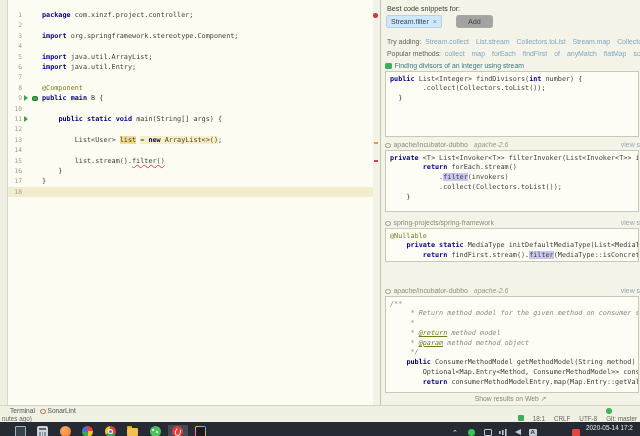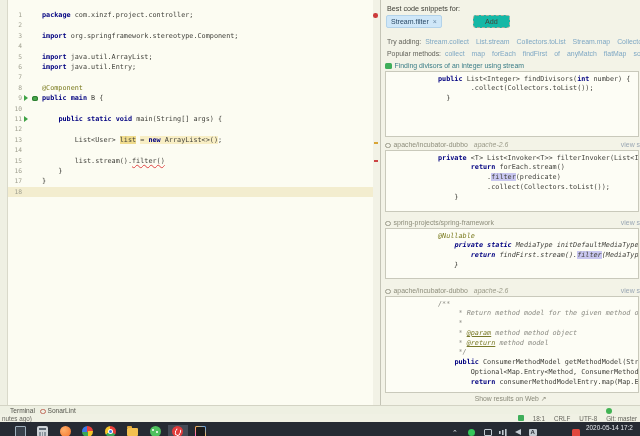--- a/index.html
+++ b/index.html
@@ -50,41 +50,41 @@
   .divider  { position:absolute; left:380px; top:0; width:1px; height:405px; background:#c4c4b6; }
 
   
   .rpanel { position:absolute; left:381px; top:0; width:259px; height:405px;
             background:#f3f3e7; overflow:hidden; }
   .rp-label { position:absolute; left:6px; top:4px; font-size:7.2px; color:#3c3c34; }
   .chip { position:absolute; left:5px; top:15px; height:13px; background:#cfe7f8;
           border:1px solid #b3d3ea; border-radius:2px; font-size:7px; color:#2a4a66;
           padding:1px 4px; line-height:10px; }
   .chip .x { margin-left:4px; color:#6a8aa6; cursor:pointer; }
-  .add-btn { position:absolute; left:92px; top:15px; height:13px; padding:0 11px;
-             font-size:7.2px; color:#44443c; background:#14b8a6;
+  .add-btn { position:absolute; left:75px; top:15px; height:13px; padding:0 11px;
+             font-size:7.2px; color:#44443c; background:#a3a3a3;
              border:1px dashed #acac9c; border-radius:3px; line-height:11px; }
   .linkrow { position:absolute; left:6px; font-size:6.9px; color:#70706a; white-space:nowrap; }
   .linkrow .lbl { color:#62625a; margin-right:4px; }
   .linkrow a { color:#7fa8c4; text-decoration:none; margin-right:7px; }
 
   .sec-head { position:absolute; left:4px; width:253px; height:9px; font-size:6.9px;
               color:#90907e; white-space:nowrap; }
   .sec-head .title { color:#3a7d87; }
   .sec-head .repo  { color:#8e8e7c; }
   .sec-head .tagname { font-style:italic; color:#9a9a88; margin-left:6px; }
   .sec-head .view { position:absolute; right:-2px; top:0; color:#9aa7b4; }
   .eg-icon { display:inline-block; width:6.5px; height:6.5px; border-radius:1.5px;
              background:#3fae5a; vertical-align:-1px; margin-right:3px; }
   .ring-icon { display:inline-block; width:5.5px; height:5.5px; border-radius:50%;
                border:1.3px solid #9a9a8a; vertical-align:-1px; margin-right:3px; }
   .codebox { position:absolute; left:4px; width:254px; background:#fdfdf5;
              border:1px solid #c9c9bb; overflow:hidden; padding:2.5px 4px; }
   .codebox .cl { font-family:"DejaVu Sans Mono", monospace; font-size:6.8px;
-                 line-height:9.8px; white-space:pre; color:#3f3f39;margin-left:48px; }
+                 line-height:9.8px; white-space:pre; color:#3f3f39; }
   .show-link { position:absolute; left:0; top:395px; width:259px; text-align:center;
                font-size:6.8px; color:#8a8a7a; }
 
   
   .toolbar { position:absolute; left:0; top:405px; width:640px; height:9px;
              background:#eef0e2; border-top:1px solid #d3d3c4; font-size:6.6px; color:#55554d; }
   .tw-item { position:absolute; top:1px; }
   .tw-terminal { left:10px; }
   .tw-sonar { left:40px; }
   .sonar-ic { display:inline-block; width:5.5px; height:5.5px; border-radius:50%;
@@ -199,38 +199,38 @@
         <div class="sec-head" style="top: 62px;"><span class="eg-icon"></span><span class="title">Finding divisors of an integer using stream</span></div>
         <div class="codebox" style="top: 71px; height: 66px;">
           <div class="cl"><span class="k">public </span><span>List&lt;Integer&gt; findDivisors(</span><span class="k">int </span><span>number) {</span></div>
           <div class="cl"><span>        .collect(Collectors.toList());</span></div>
           <div class="cl"><span>  }</span></div>
         </div>
         <div class="sec-head" style="top: 141px;"><span class="ring-icon"></span><span class="repo">apache/incubator-dubbo</span><span class="tagname">apache-2.6</span><span class="view">view s</span></div>
         <div class="codebox" style="top: 150px; height: 62px;">
           <div class="cl"><span class="k">private </span><span>&lt;T&gt; List&lt;Invoker&lt;T&gt;&gt; filterInvoker(List&lt;Invoker&lt;T&gt;&gt; in</span></div>
           <div class="cl"><span>        </span><span class="k">return </span><span>forEach.stream()</span></div>
-          <div class="cl"><span>            .</span><span class="hl">filter</span><span>(predicate)</span></div>
+          <div class="cl"><span>            .</span><span class="hl">filter</span><span>(invokers)</span></div>
           <div class="cl"><span>            .collect(Collectors.toList());</span></div>
           <div class="cl"><span>    }</span></div>
         </div>
         <div class="sec-head" style="top: 219px;"><span class="ring-icon"></span><span class="repo">spring-projects/spring-framework</span><span class="view">view s</span></div>
-        <div class="codebox" style="top: 228px; height: 51px; font-style: italic;">
+        <div class="codebox" style="top: 228px; height: 34px;">
           <div class="cl"><span class="ann">@Nullable</span></div>
           <div class="cl"><span>    </span><span class="k">private static </span><span>MediaType initDefaultMediaType(List&lt;MediaTy</span></div>
           <div class="cl"><span>        </span><span class="k">return </span><span>findFirst.stream().</span><span class="hl">filter</span><span>(MediaType::isConcret</span></div>
           <div class="cl"><span>    }</span></div>
         </div>
         <div class="sec-head" style="top: 287px;"><span class="ring-icon"></span><span class="repo">apache/incubator-dubbo</span><span class="tagname">apache-2.6</span><span class="view">view s</span></div>
         <div class="codebox" style="top: 296px; height: 97px;">
           <div class="cl"><span class="cm">/**</span></div>
           <div class="cl"><span class="cm">     * Return method model for the given method on consumer si</span></div>
           <div class="cl"><span class="cm">     *</span></div>
+          <div class="cl"><span class="cm">     * </span><span class="tag">@return</span><span class="cm"> method model</span></div>
           <div class="cl"><span class="cm">     * </span><span class="tag">@param</span><span class="cm"> method method object</span></div>
-          <div class="cl"><span class="cm">     * </span><span class="tag">@return</span><span class="cm"> method model</span></div>
           <div class="cl"><span class="cm">     */</span></div>
           <div class="cl"><span>    </span><span class="k">public </span><span>ConsumerMethodModel getMethodModel(String method) {</span></div>
           <div class="cl"><span>        Optional&lt;Map.Entry&lt;Method, ConsumerMethodModel&gt;&gt; consu</span></div>
           <div class="cl"><span>        </span><span class="k">return </span><span>consumerMethodModelEntry.map(Map.Entry::getValu</span></div>
         </div>
       </div>
 
     <div class="show-link">Show results on Web ↗</div>
   </div>
 

